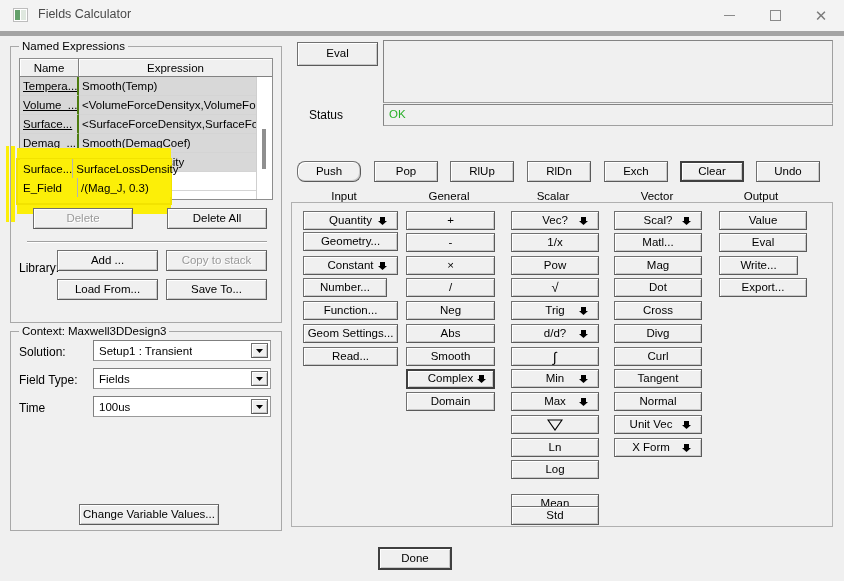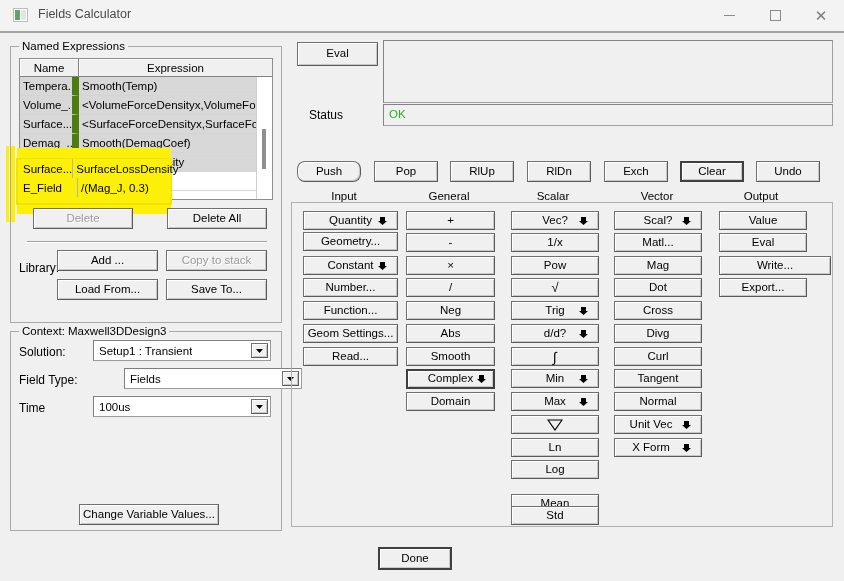--- a/index.html
+++ b/index.html
@@ -18,21 +18,21 @@
   
   #window {
     position: absolute; left: 0; top: 0;
     width: 844px; height: 581px;
     background: #f0f0f0;
     box-sizing: border-box;
   }
   #titlebar {
     position: absolute; left: 0; top: 0; right: 0; height: 31px;
     background: #f3f3f3;
-    border-bottom: 2px solid #a3a3a3;
+    border-bottom: 5px solid #a3a3a3;
   }
   #title-icon {
     position: absolute; left: 13px; top: 8px; width: 15px; height: 14px;
     background: #ffffff;
     border: 1px solid #bdbdbd;
     box-sizing: border-box;
   }
   #title-icon .sq1 { position:absolute; left:1px; top:1px; width:5px; height:10px; background:#63a06a;}
   #title-icon .sq2 { position:absolute; left:7px; top:1px; width:5px; height:10px; background:#dfe8df;}
   #title-text {
@@ -154,24 +154,24 @@
     border-bottom: 1px solid #828282;
     box-shadow: inset 1px 1px 0 #ffffff;
     box-sizing: border-box;
     display:flex; align-items:center; justify-content:center;
     font-size: 11.5px;
   }
   #exprlist .rows { position:absolute; left:0; top:18px; right:0; bottom:0; }
   .lrow { display:flex; height: 19px; box-sizing: border-box; }
   .lrow .c-name {
     width: 59px; box-sizing: border-box;
-    border-right: 7px solid #4d7c0f;
+    border-right: 2px solid #4d7c0f;
     border-bottom: 1px solid #d4d4d4;
     padding-left: 3px; display:flex; align-items:center;
-    font-size: 11.5px; overflow:hidden; white-space:nowrap;
+    font-size: 11.5px; overflow:hidden; white-space:nowrap;text-decoration:underline;
   }
   .lrow .c-expr {
     flex: 1; box-sizing: border-box;
     border-bottom: 1px solid #d4d4d4;
     padding-left: 3px; display:flex; align-items:center;
     font-size: 11.5px; overflow:hidden; white-space:nowrap;
   }
   .lrow.shade .c-name, .lrow.shade .c-expr { background: #d8d8d8; }
   .lrow.plain .c-name, .lrow.plain .c-expr { background: #ffffff; }
 
@@ -321,21 +321,21 @@
   <div class="combo" style="left:93px; top:340px; width:178px; height:21px;">
     <span class="cval">Setup1 : Transient</span>
     <span class="cbtn">
       <svg class="arrow-svg" width="7" height="4" viewBox="0 0 7 4">
           <path d="M0 0 L7 0 L3.5 4 Z" fill="#000"></path>
         </svg>
     </span>
   </div>
 
   <div class="lbl-static" style="left:19px; top:373px;">Field Type:</div>
-  <div class="combo" style="left:93px; top:368px; width:178px; height:21px;margin-left:31px;">
+  <div class="combo" style="left:93px; top:368px; width:178px; height:21px;">
     <span class="cval">Fields</span>
     <span class="cbtn">
       <svg class="arrow-svg" width="7" height="4" viewBox="0 0 7 4">
           <path d="M0 0 L7 0 L3.5 4 Z" fill="#000"></path>
         </svg>
     </span>
   </div>
 
   <div class="lbl-static" style="left:19px; top:401px;">Time</div>
   <div class="combo" style="left:93px; top:396px; width:178px; height:21px;">
@@ -405,21 +405,21 @@
       <span class="lbl">Geometry...</span>
     </div>
   <div class="btn hasarrow" style="left:303px; top:256px; width:95px; height:19px;">
     <span class="lbl">Constant</span>
     <span class="arrow">
       <svg class="arrow-svg" width="9" height="9" viewBox="0 0 9 9">
           <path d="M2 0 H7 V4 H9 L4.5 8 L0 4 H2 Z" fill="#000"></path>
         </svg>
     </span>
   </div>
-  <div class="btn" style="left:303px; top:278px; width:95px; height:19px;">
+  <div class="btn" style="left:303px; top:278px; width:84px; height:19px;">
       <span class="lbl">Number...</span>
     </div>
   <div class="btn" style="left:303px; top:301px; width:95px; height:19px;">
       <span class="lbl">Function...</span>
     </div>
   <div class="btn" style="left:303px; top:324px; width:95px; height:19px;">
       <span class="lbl">Geom Settings...</span>
     </div>
   <div class="btn" style="left:303px; top:347px; width:95px; height:19px;">
       <span class="lbl">Read...</span>
@@ -578,21 +578,21 @@
         </svg>
     </span>
   </div>
 
   <div class="btn" style="left:719px; top:211px; width:88px; height:19px;">
       <span class="lbl">Value</span>
     </div>
   <div class="btn" style="left:719px; top:233px; width:88px; height:19px;">
       <span class="lbl">Eval</span>
     </div>
-  <div class="btn" style="left:719px; top:256px; width:112px; height:19px;">
+  <div class="btn" style="left:719px; top:256px; width:79px; height:19px;">
       <span class="lbl">Write...</span>
     </div>
   <div class="btn" style="left:719px; top:278px; width:88px; height:19px;">
       <span class="lbl">Export...</span>
     </div>
 
   <div class="btn default" style="left:378px; top:547px; width:74px; height:23px;">
     <span class="lbl">Done</span>
   </div>
 

